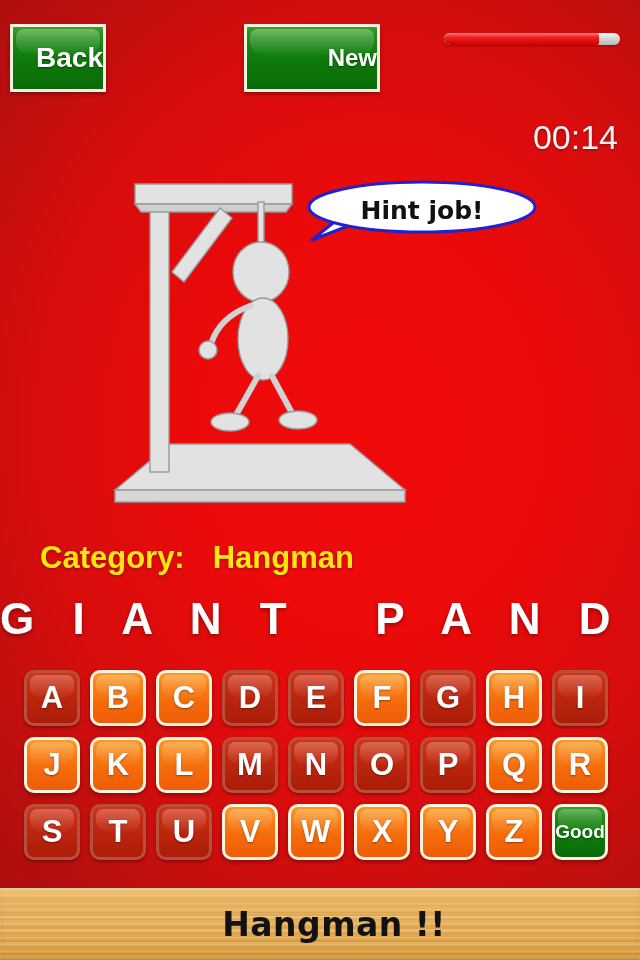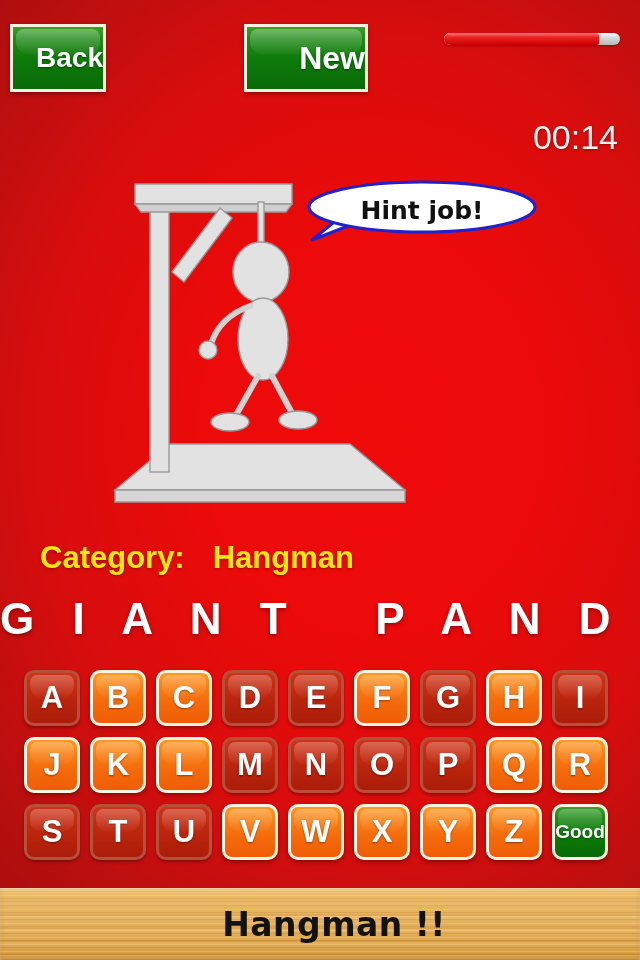--- a/index.html
+++ b/index.html
@@ -58,22 +58,22 @@
 
   #back-button {
     left: 10px; top: 24px;
     width: 96px; height: 68px;
     font-size: 28px;
     line-height: 62px;
   }
 
   #new-button {
     left: 244px; top: 24px;
-    width: 124px; height: 68px;
-    font-size: 32px;
+    width: 136px; height: 68px;
+    font-size: 24px;
     line-height: 62px;
   }
 
   #progress-wrap {
     position: absolute;
     left: 444px; top: 33px;
     width: 176px; height: 12px;
     border-radius: 6px;
     background: linear-gradient(to bottom, #ffffff 0%, #d9d9d9 40%, #b8b8b8 100%);
     box-shadow: 0 1px 2px rgba(0,0,0,0.3);

